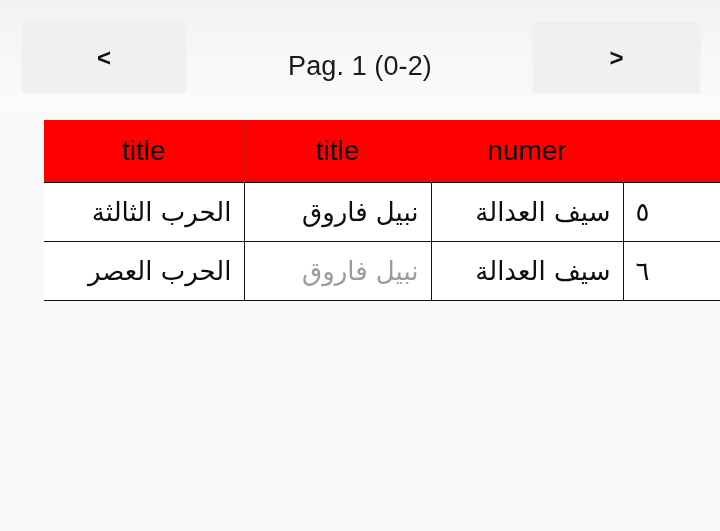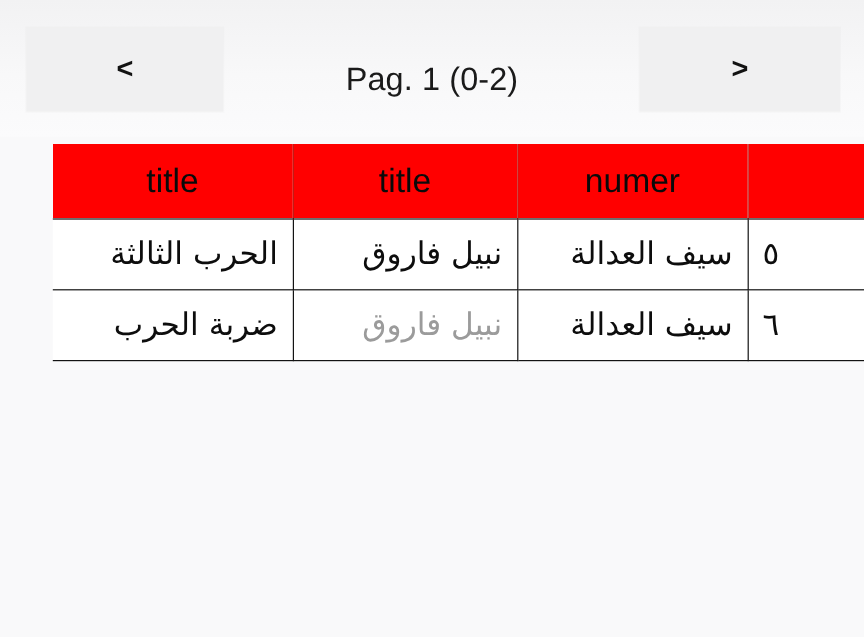--- a/index.html
+++ b/index.html
@@ -158,21 +158,21 @@
       </tr>
     </thead>
     <tbody>
       <tr>
         <td class="rtl">الحرب الثالثة</td>
         <td class="rtl">نبيل فاروق</td>
         <td class="rtl">سيف العدالة</td>
         <td class="num">٥</td>
       </tr>
       <tr>
-        <td class="rtl">ضربة الحرب</td>
+        <td class="rtl">الحرب العصر</td>
         <td class="rtl faded">نبيل فاروق</td>
         <td class="rtl">سيف العدالة</td>
         <td class="num">٦</td>
       </tr>
     </tbody>
   </table>
 </div>
 
 <div class="page-body"></div>
 

